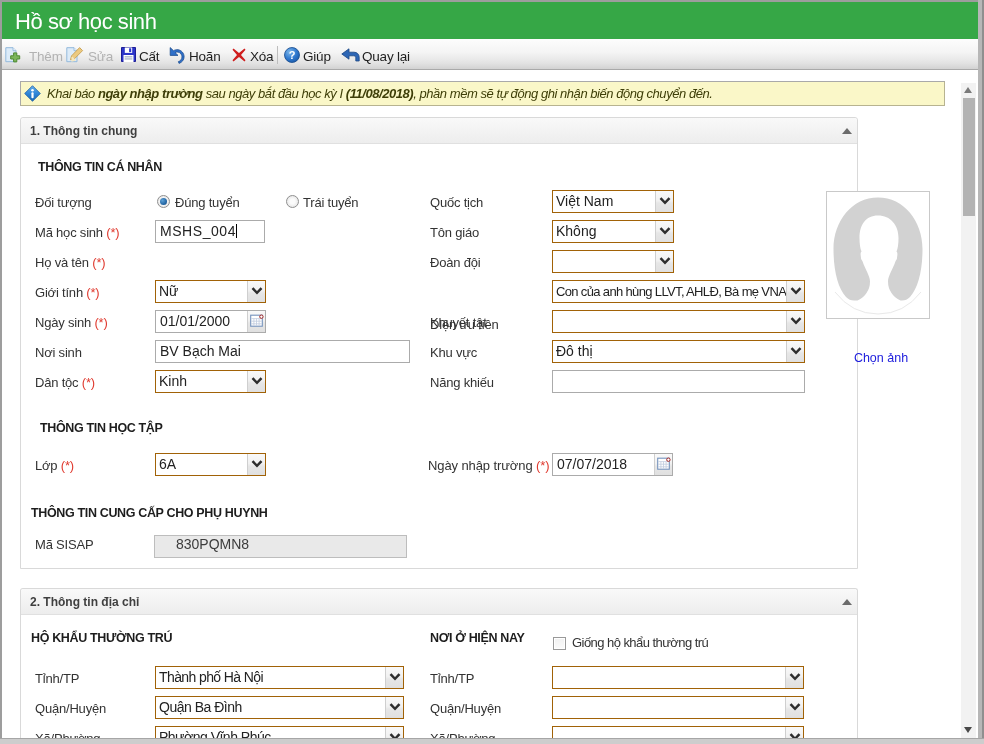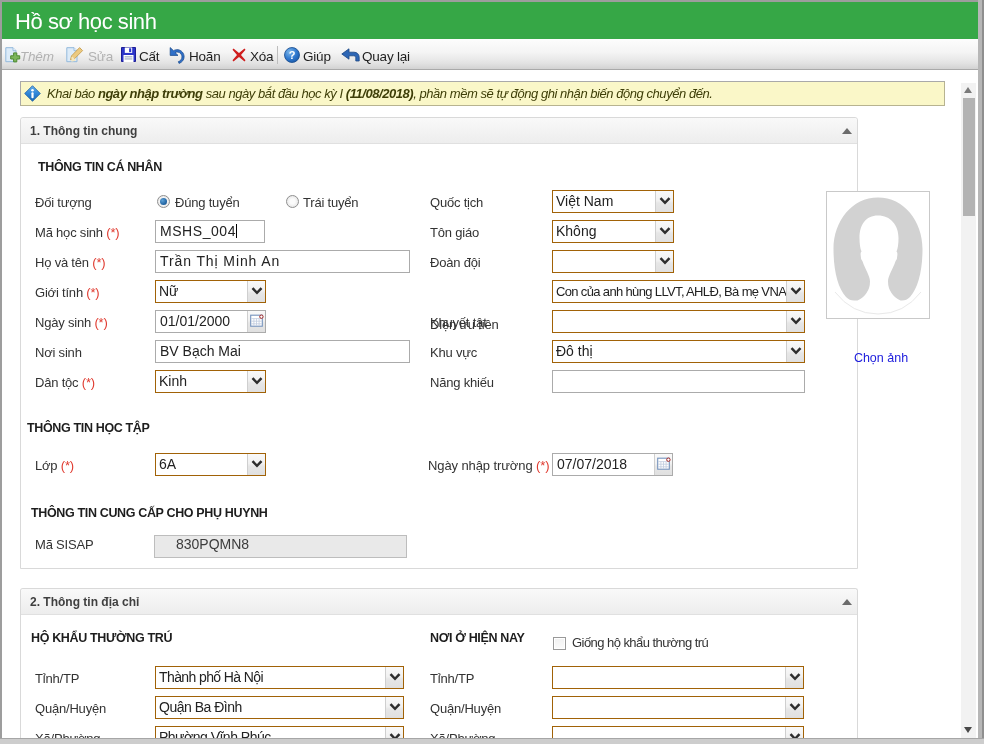--- a/index.html
+++ b/index.html
@@ -48,21 +48,21 @@
 <div class="abs" style="left:0; top:0; width:984px; height:2px; background:#9d9d9d; z-index:90;"></div>
 <div class="abs" style="left:0; top:0; width:2px; height:744px; background:#9d9d9d; z-index:90;"></div>
 <div class="abs" style="left:978px; top:0; width:6px; height:744px; background:#b7b7b7; border-right:2px solid #8f8f8f; z-index:90;"></div>
 <div class="abs" style="left:0; top:738px; width:984px; height:6px; background:#cdcdcd; border-top:1px solid #a6a6a6; z-index:90;"></div>
 
 <svg class="abs" style="left:5px; top:47px;" width="16" height="16" viewBox="0 0 16 16">
   <path d="M0.8 0.7h7.2l3 3v11h-10.2z" fill="#dcebf8" stroke="#93b9dc" stroke-width="1"></path>
   <path d="M8 0.7v3h3" fill="#eef5fb" stroke="#93b9dc" stroke-width="0.9"></path>
   <path d="M8.6 5.9h3.2v2.9h2.9v3.2h-2.9v2.9H8.6v-2.9H5.7V8.8h2.9z" fill="#7cb65b" stroke="#4f8a33" stroke-width="1"></path>
 </svg>
-<div class="tbtxt dis" style="left:20px;font-style:italic;">Thêm</div>
+<div class="tbtxt dis" style="left:29px;">Thêm</div>
 
 <svg class="abs" style="left:66px; top:47px;" width="20" height="16" viewBox="0 0 20 16">
   <path d="M0.8 0.7h7.2l3 3v11h-10.2z" fill="#dcebf8" stroke="#93b9dc" stroke-width="1"></path>
   <path d="M8 0.7v3h3" fill="#eef5fb" stroke="#93b9dc" stroke-width="0.9"></path>
   <path d="M13.6 0.6l3 3-8.2 8.2-3.9 1 1-3.9z" fill="#ecca80" stroke="#c69f52" stroke-width="0.9"></path>
   <path d="M5.5 9.9l1 -0.1 2.9 2.9 -0.1 1 -3.9 1z" fill="#f5e7c0"></path>
 </svg>
 <div class="tbtxt dis" style="left:88px;">Sửa</div>
 
 <svg class="abs" style="left:121px; top:47px;" width="15" height="15" viewBox="0 0 15 15">
@@ -137,21 +137,20 @@
 <div class="lbl" style="left:35px; top:195px;">Đối tượng</div>
 <div class="radio on" style="left:157px; top:195px;"></div>
 <div class="lbl" style="left:175px; top:195px;">Đúng tuyển</div>
 <div class="radio" style="left:286px; top:195px;"></div>
 <div class="lbl" style="left:303px; top:195px;">Trái tuyển</div>
 
 <div class="lbl" style="left:35px; top:225px;">Mã học sinh <span class="red">(*)</span></div>
 <div class="inp" style="left:155px; top:220px; width:110px;"><span style="letter-spacing:0.55px;">MSHS_004</span><span class="cursor"></span></div>
 
 <div class="lbl" style="left:35px; top:255px;">Họ và tên <span class="red">(*)</span></div>
-<div class="inp" style="left:155px; top:250px; width:255px; letter-spacing:0.9px;">Trần Thị Minh An</div>
 
 <div class="lbl" style="left:35px; top:285px;">Giới tính <span class="red">(*)</span></div>
 <div class="sel" style="left:155px; top:280px; width:111px;">Nữ<div class="selbtn">
         <svg width="12" height="8" viewBox="0 0 12 8">
           <path d="M1.5 1.2 L6 5.8 L10.5 1.2" fill="none" stroke="#2e2e2e" stroke-width="2.5"></path>
         </svg>
       </div></div>
 
 <div class="lbl" style="left:35px; top:315px;">Ngày sinh <span class="red">(*)</span></div>
 <div class="inp" style="left:155px; top:310px; width:111px;">01/01/2000<div class="selbtn">
@@ -224,21 +223,21 @@
 <div class="abs" style="left:826px; top:191px; width:104px; height:128px; border:1px solid #c9c9c9; background:#fff;">
 <svg width="102" height="126" viewBox="0 0 102 126">
   <path fill-rule="evenodd" fill="#d2d2d2" d="
     M51 5.5 C77 5.5 95.5 29 95.5 57 C95.5 79 91 96 83 105 Q79.5 108.5 75 108.5 L27 108.5 Q22.5 108.5 19 105 C11 96 6.5 79 6.5 57 C6.5 29 25 5.5 51 5.5 Z
     M51 23.5 C63.5 23.5 71.5 33 71.5 46 Q71.5 55 69.5 59.5 L70.3 60.7 Q70.8 67 68.5 69.3 C65.5 78 61 84 61 89.5 Q61 96 64.5 101 C66.5 104 69.5 106.5 73.5 108.5 L30.5 108.5 C34.5 106.5 37.5 104 39.5 101 Q43 96 43 89.5 C43 84 38.5 78 35.5 69.3 Q33.2 67 33.7 60.7 L34.5 59.5 Q32.5 55 32.5 46 C32.5 33 38.5 23.5 51 23.5 Z"></path>
   <path fill="none" stroke="#e9e9e9" stroke-width="1" d="M8 100 Q25 122 51 122 Q77 122 94 100"></path>
 </svg>
 </div>
 <div class="abs" style="left:829px; top:351px; width:104px; text-align:center; font-size:12.5px; color:#2020dd;">Chọn ảnh</div>
 
-<div class="hd" style="left:27px; top:421px;">THÔNG TIN HỌC TẬP</div>
+<div class="hd" style="left:40px; top:421px;">THÔNG TIN HỌC TẬP</div>
 <div class="lbl" style="left:35px; top:458px;">Lớp <span class="red">(*)</span></div>
 <div class="sel" style="left:155px; top:453px; width:111px;">6A<div class="selbtn">
         <svg width="12" height="8" viewBox="0 0 12 8">
           <path d="M1.5 1.2 L6 5.8 L10.5 1.2" fill="none" stroke="#2e2e2e" stroke-width="2.5"></path>
         </svg>
       </div></div>
 <div class="lbl" style="left:428px; top:458px; letter-spacing:-0.1px;">Ngày nhập trường <span class="red">(*)</span></div>
 <div class="inp" style="left:552px; top:453px; width:121px;">07/07/2018<div class="selbtn">
         <svg style="position:absolute; left:2px; top:3px;" width="14" height="14" viewBox="0 0 14 14">
     <rect x="0.7" y="1.2" width="11.6" height="11" fill="#fff" stroke="#7593bd" stroke-width="1.1"></rect>

